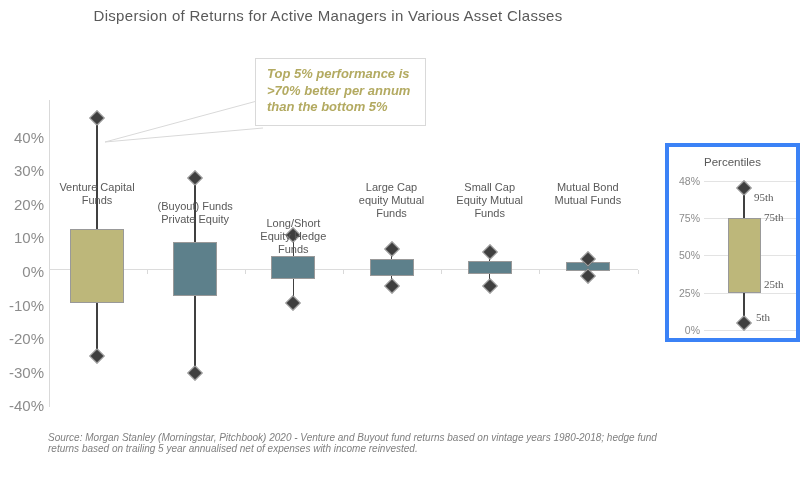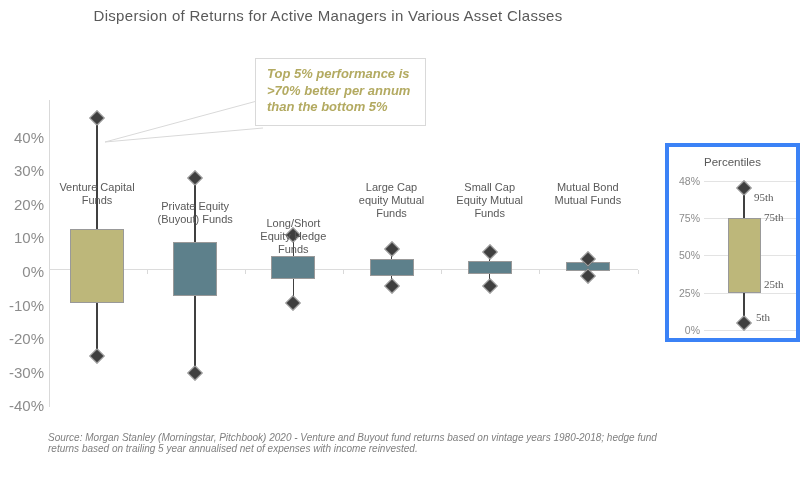--- a/index.html
+++ b/index.html
@@ -79,22 +79,22 @@
           <div>Venture Capital</div>
           <div>Funds</div>
         </div>
       </div>
       <div>
         <div class="whisker" style="left: 194.42px; top: 178.28px; height: 194.88px;"></div>
         <div class="bp-box" style="left: 173.17px; top: 242.12px; width: 44px; height: 53.76px; background: rgb(93, 128, 139);"></div>
         <div class="diamond" style="left: 195.17px; top: 178.28px;"></div>
         <div class="diamond" style="left: 195.17px; top: 373.16px;"></div>
         <div class="cat-label" style="left: 130.17px; top: 200px;">
+          <div>(Buyout) Funds</div>
           <div>Private Equity</div>
-          <div>(Buyout) Funds</div>
         </div>
       </div>
       <div>
         <div class="whisker" style="left: 292.59px; top: 235.4px; height: 67.2px;"></div>
         <div class="bp-box" style="left: 271.34px; top: 255.56px; width: 44px; height: 23.52px; background: rgb(93, 128, 139);"></div>
         <div class="diamond" style="left: 293.34px; top: 235.4px;"></div>
         <div class="diamond" style="left: 293.34px; top: 302.6px;"></div>
         <div class="cat-label" style="left: 228.34px; top: 181px; margin-top: 36px;">
           <div>Long/Short</div>
           <div>Equity Hedge</div>

